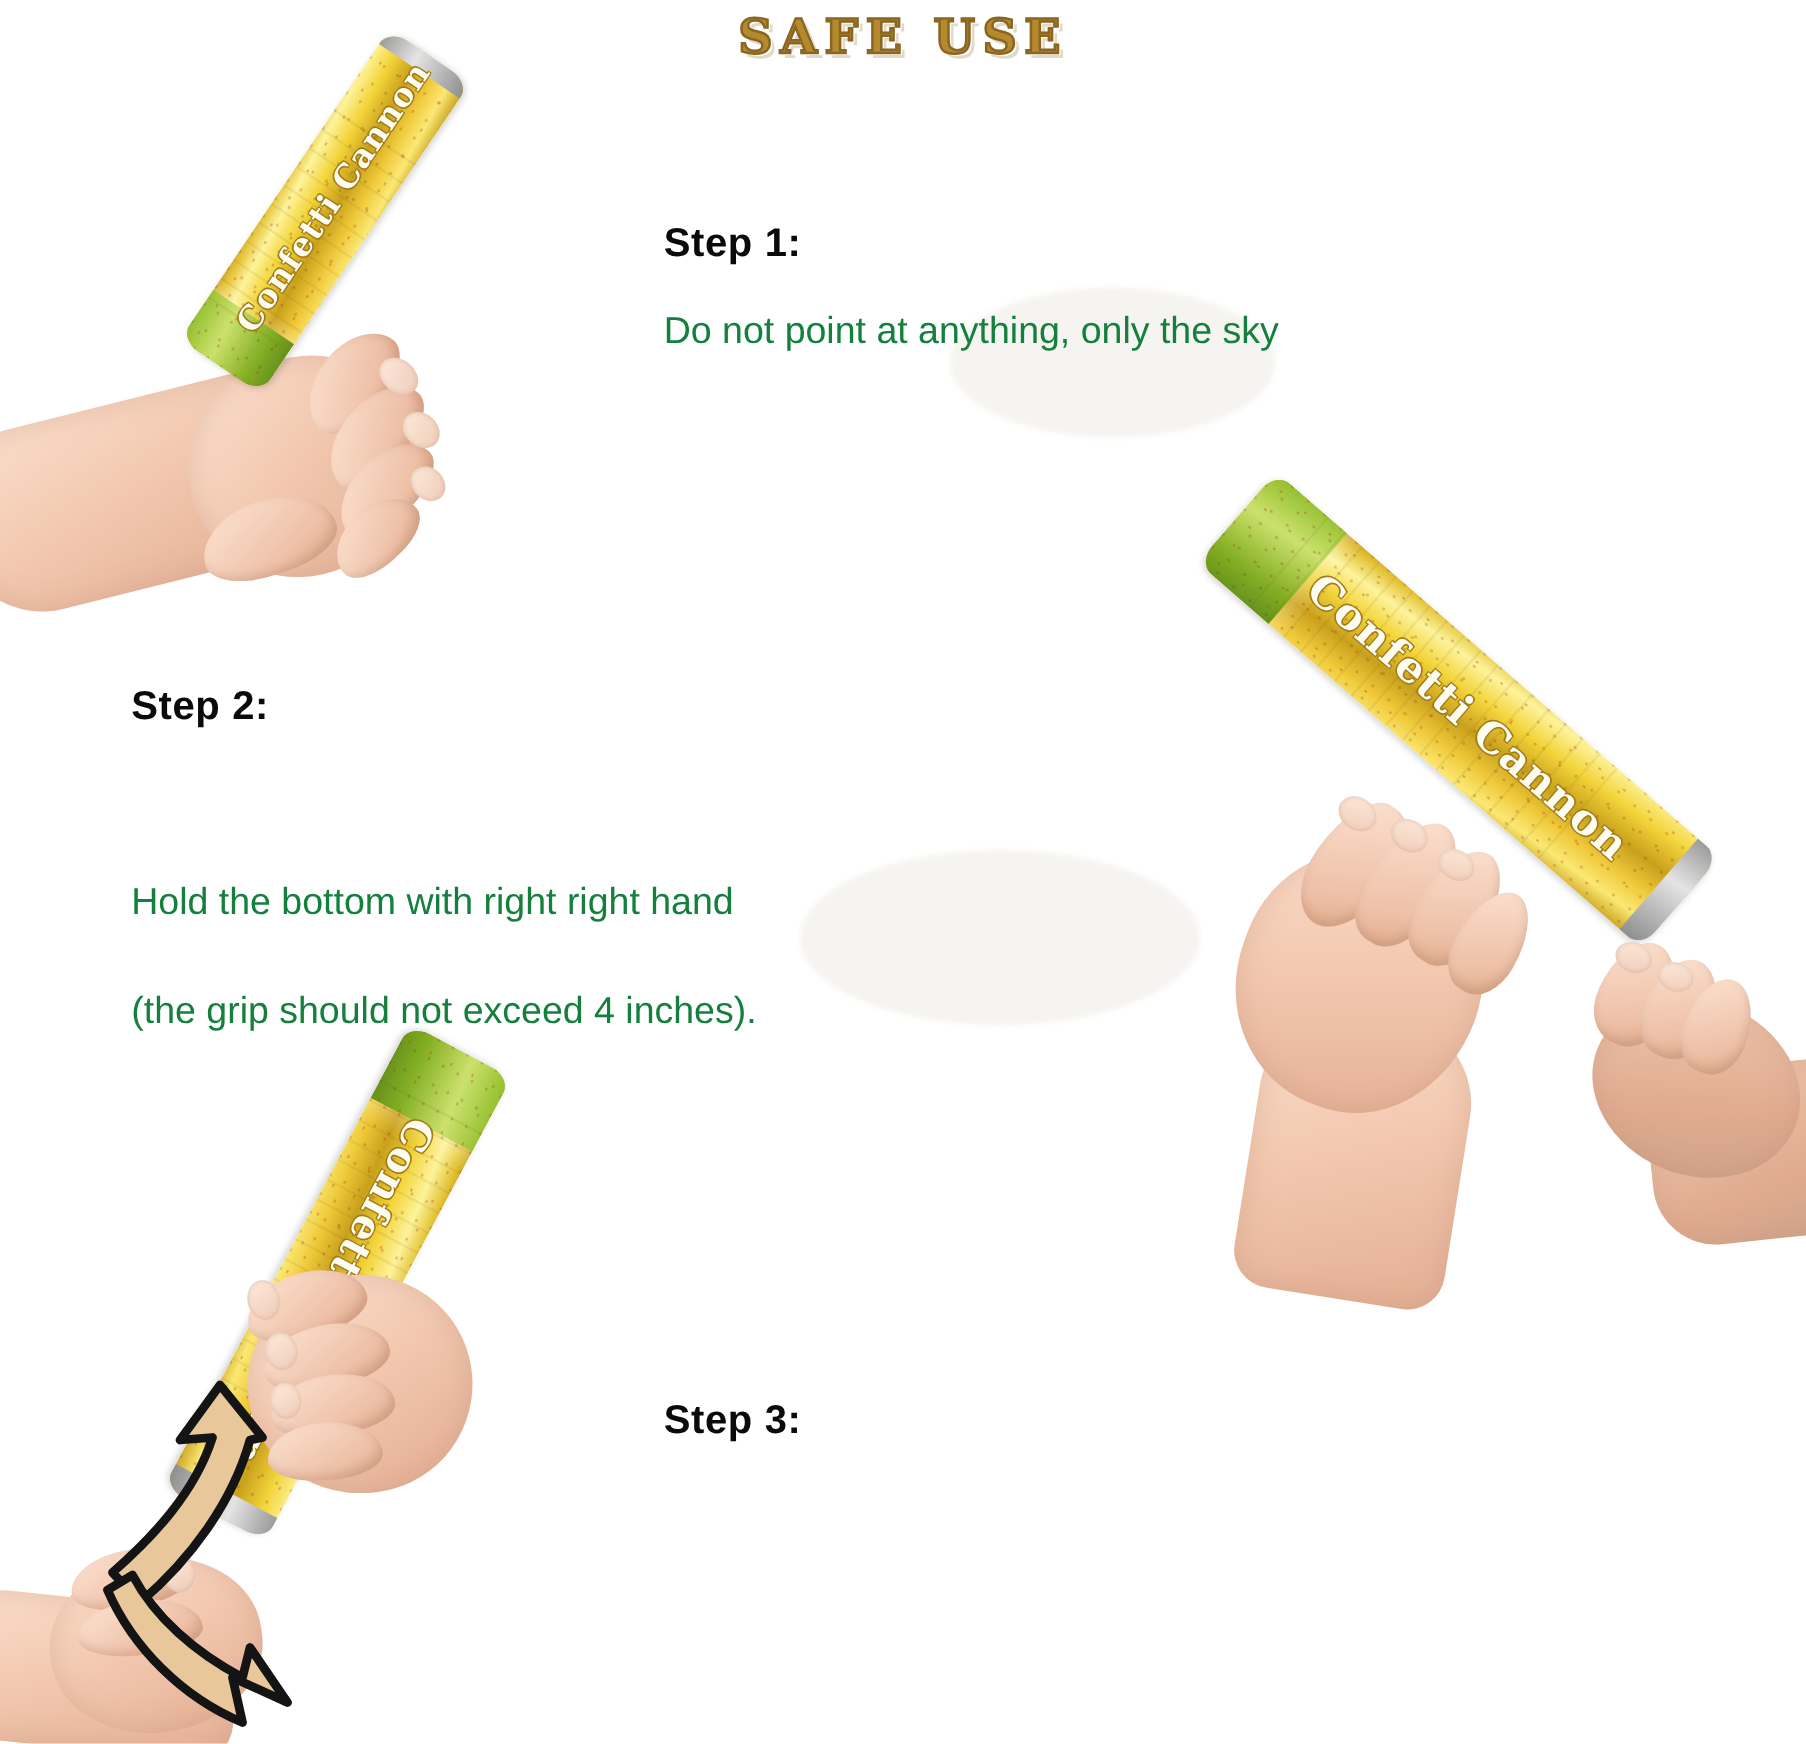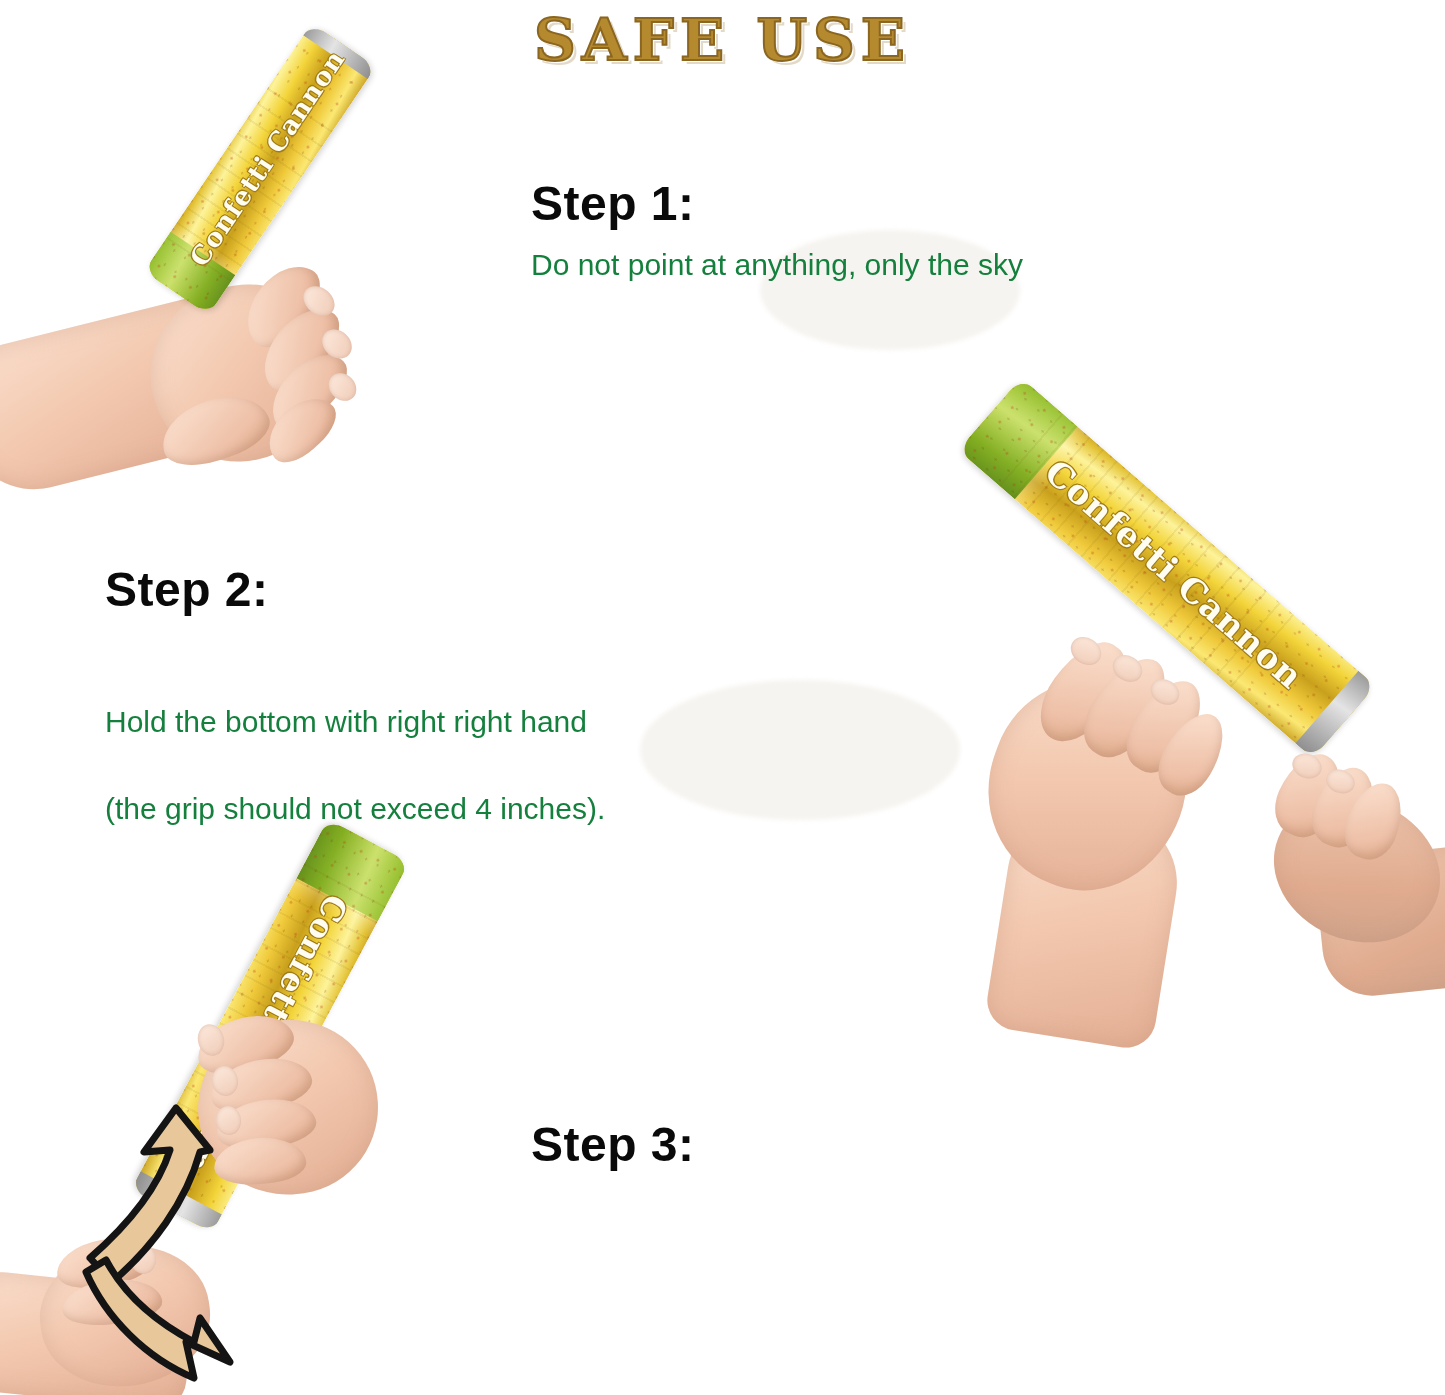--- a/index.html
+++ b/index.html
@@ -20,48 +20,48 @@
   }
 
   
   .title {
     position: absolute;
     top: 6px;
     left: 0;
     width: 100%;
     text-align: center;
     font-family: "DejaVu Serif", serif;
-    font-size: 58px;
+    font-size: 38px;
     font-weight: 700;
     letter-spacing: 6px;
     color: #b5892e;
     -webkit-text-stroke: 2px #8a6620;
     text-shadow: 2px 2px 0 #ffffff, 4px 4px 0 rgba(140,102,32,0.25);
   }
 
   
   .step-head {
     position: absolute;
-    font-size: 48px;
+    font-size: 32px;
     font-weight: 700;
     color: #0a0a0a;
     letter-spacing: 0.5px;
   }
   .step-line {
     position: absolute;
     font-size: 30px;
     font-weight: 400;
     color: #15803d;
     white-space: nowrap;
   }
 
   #step1-head { left: 531px; top: 176px; }
   #step1-l1   { left: 531px; top: 248px; }
 
-  #step2-head { left: 105px; top: 546px; margin-top: 16px; }
+  #step2-head { left: 105px; top: 546px; }
   #step2-l1   { left: 105px; top: 618px; }
   #step2-l2   { left: 105px; top: 705px; }
   #step2-l3   { left: 105px; top: 792px; }
 
   #step3-head { left: 531px; top: 1117px; }
   #step3-l1   { left: 531px; top: 1189px; }
 
   
   .photo { position: absolute; }
 

